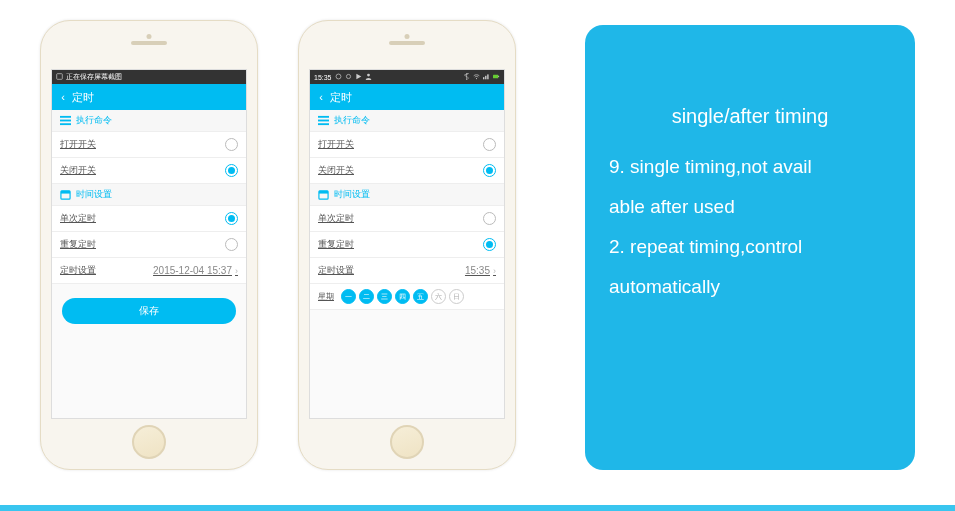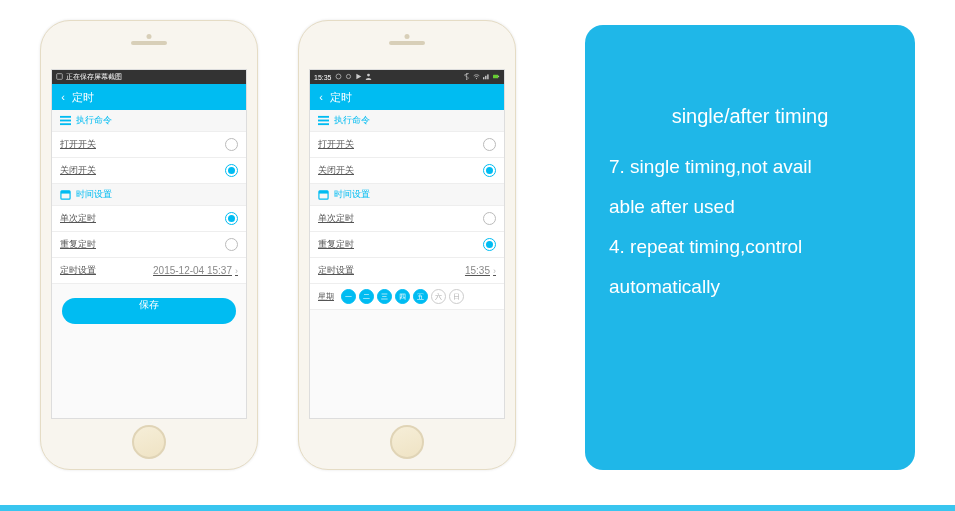--- a/index.html
+++ b/index.html
@@ -186,21 +186,21 @@
     color: #aaa;
   }
   .big-btn {
     margin: 14px 10px 0 10px;
     height: 26px;
     background: #00bcf2;
     border-radius: 14px;
     color: #fff;
     font-size: 10px;
     display: flex;
-    align-items: flex-start;
+    align-items: center;
     justify-content: center;
   }
   
   .info-panel {
     width: 330px;
     height: 445px;
     background: #1fb7e8;
     border-radius: 18px;
     margin-top: 5px;
     padding: 70px 24px 24px 24px;
@@ -399,21 +399,21 @@
         <span class="day off">六</span>
         <span class="day off">日</span>
       </div>
 
     </div>
     <div class="home-btn"></div>
   </div>
 
   <div class="info-panel">
     <div class="title">single/after timing</div>
-    <div>7. single timing,not avail</div>
+    <div>9. single timing,not avail</div>
     <div>able after used</div>
-    <div>4. repeat timing,control</div>
+    <div>2. repeat timing,control</div>
     <div>automatically</div>
   </div>
 
 </div>
 
 <div class="bottom-bar"></div>
 
 </body></html>

